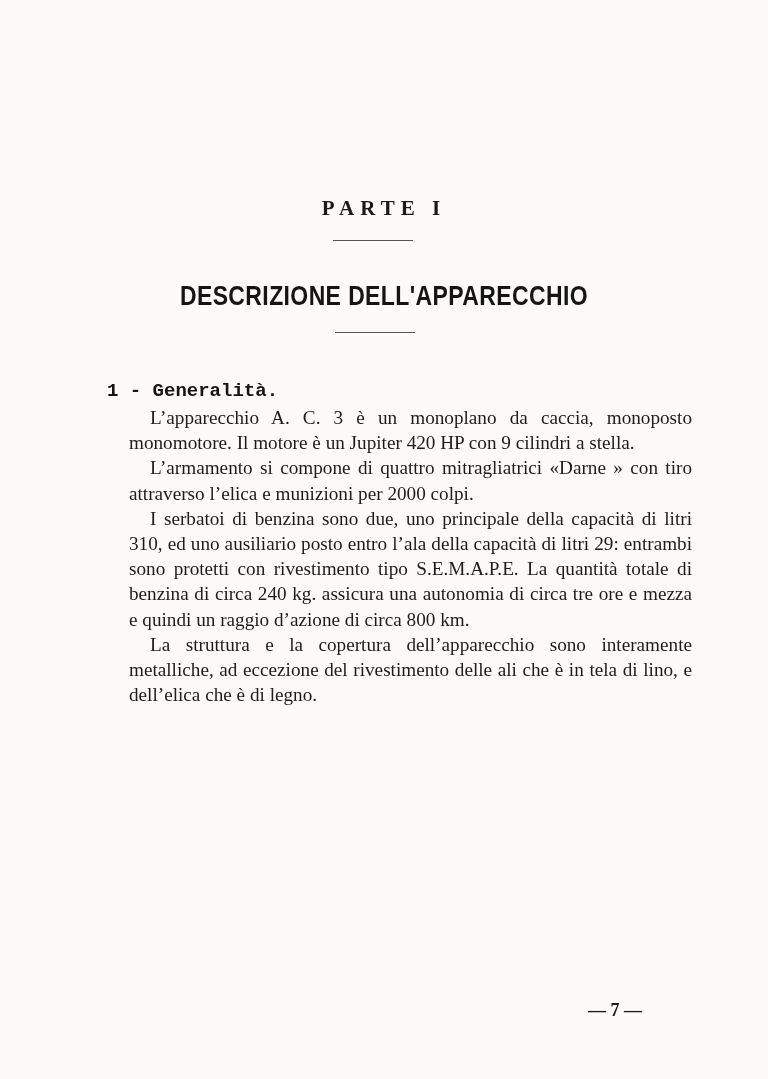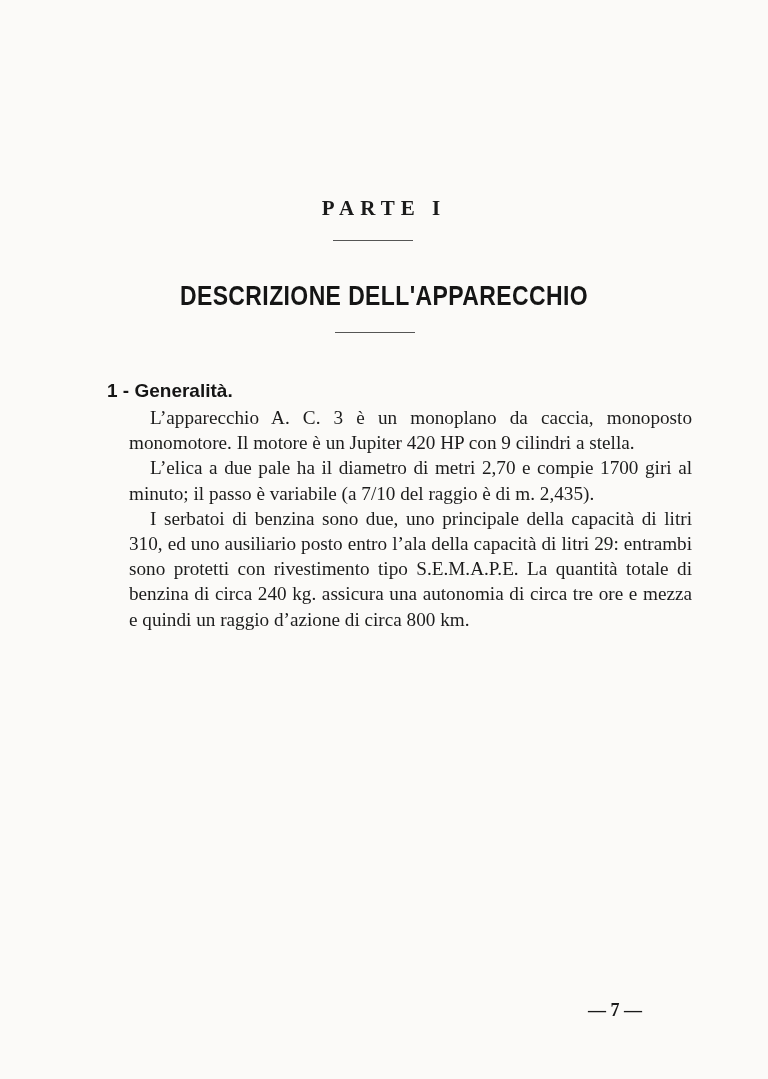--- a/index.html
+++ b/index.html
@@ -15,21 +15,21 @@
   .rule { position: absolute; height: 1px; background: #555; }
   .rule1 { top: 240px; left: 333px; width: 80px; }
   .rule2 { top: 332px; left: 335px; width: 80px; }
   .main-title {
     position: absolute; top: 280px; left: 0; width: 768px; text-align: center;
     font-family: "Liberation Sans", sans-serif; font-weight: bold; font-size: 28px; letter-spacing: 0.5px;
     transform: scaleX(0.82); transform-origin: center; color: #151515;
   }
   .section-heading {
     position: absolute; top: 380px; left: 107px;
-    font-family: Liberation Sans, sans-serif; font-weight: bold; font-size: 19px; color: #151515;
+    font-family: Liberation Mono, monospace; font-weight: bold; font-size: 19px; color: #151515;
   }
   .body-text {
     position: absolute; top: 405px; left: 108px; width: 563px;
     font-family: "Liberation Serif", serif; font-size: 19.2px; line-height: 25.2px; text-align: justify;
     color: #1c1c1c;
     margin-left: 21px;
   }
   .body-text p { margin: 0; text-indent: 21px; text-align: justify; text-align-last: left; }
   .folio {
     position: absolute; top: 1000px; left: 588px;
@@ -42,18 +42,19 @@
 <div class="page">
   <div class="part-title">PARTE I</div>
   <div class="rule rule1"></div>
   <div class="main-title">DESCRIZIONE DELL'APPARECCHIO</div>
   <div class="rule rule2"></div>
 
   <div class="section-heading">1 - Generalità.</div>
 
   <div class="body-text">
     <p>L’apparecchio A. C. 3 è un monoplano da caccia, mono­posto monomotore. Il motore è un Jupiter 420 HP con 9 cilindri a stella.</p>
-    <p>L’elica a due pale ha il diametro di metri 2,70 e compie 1700 giri al minuto; il passo è variabile (a 7/10 del raggio è di m. 2,435).</p>
+    <p>L’armamento si compone di quattro mitragliatrici «Darne » con tiro attraverso l’elica e munizioni per 2000 colpi.</p>
     <p>I serbatoi di benzina sono due, uno principale della capacità di litri 310, ed uno ausiliario posto entro l’ala della capacità di litri 29: entrambi sono protetti con rivestimento tipo S.E.M.A.P.E. La quantità totale di benzina di circa 240 kg. assicura una autonomia di circa tre ore e mezza e quindi un raggio d’azione di circa 800 km.</p>
+    <p>La struttura e la copertura dell’apparecchio sono interamente metalliche, ad eccezione del rivestimento delle ali che è in tela di lino, e dell’elica che è di legno.</p>
   </div>
 
   <div class="folio">— 7 —</div>
 </div>
 
 </body></html>

